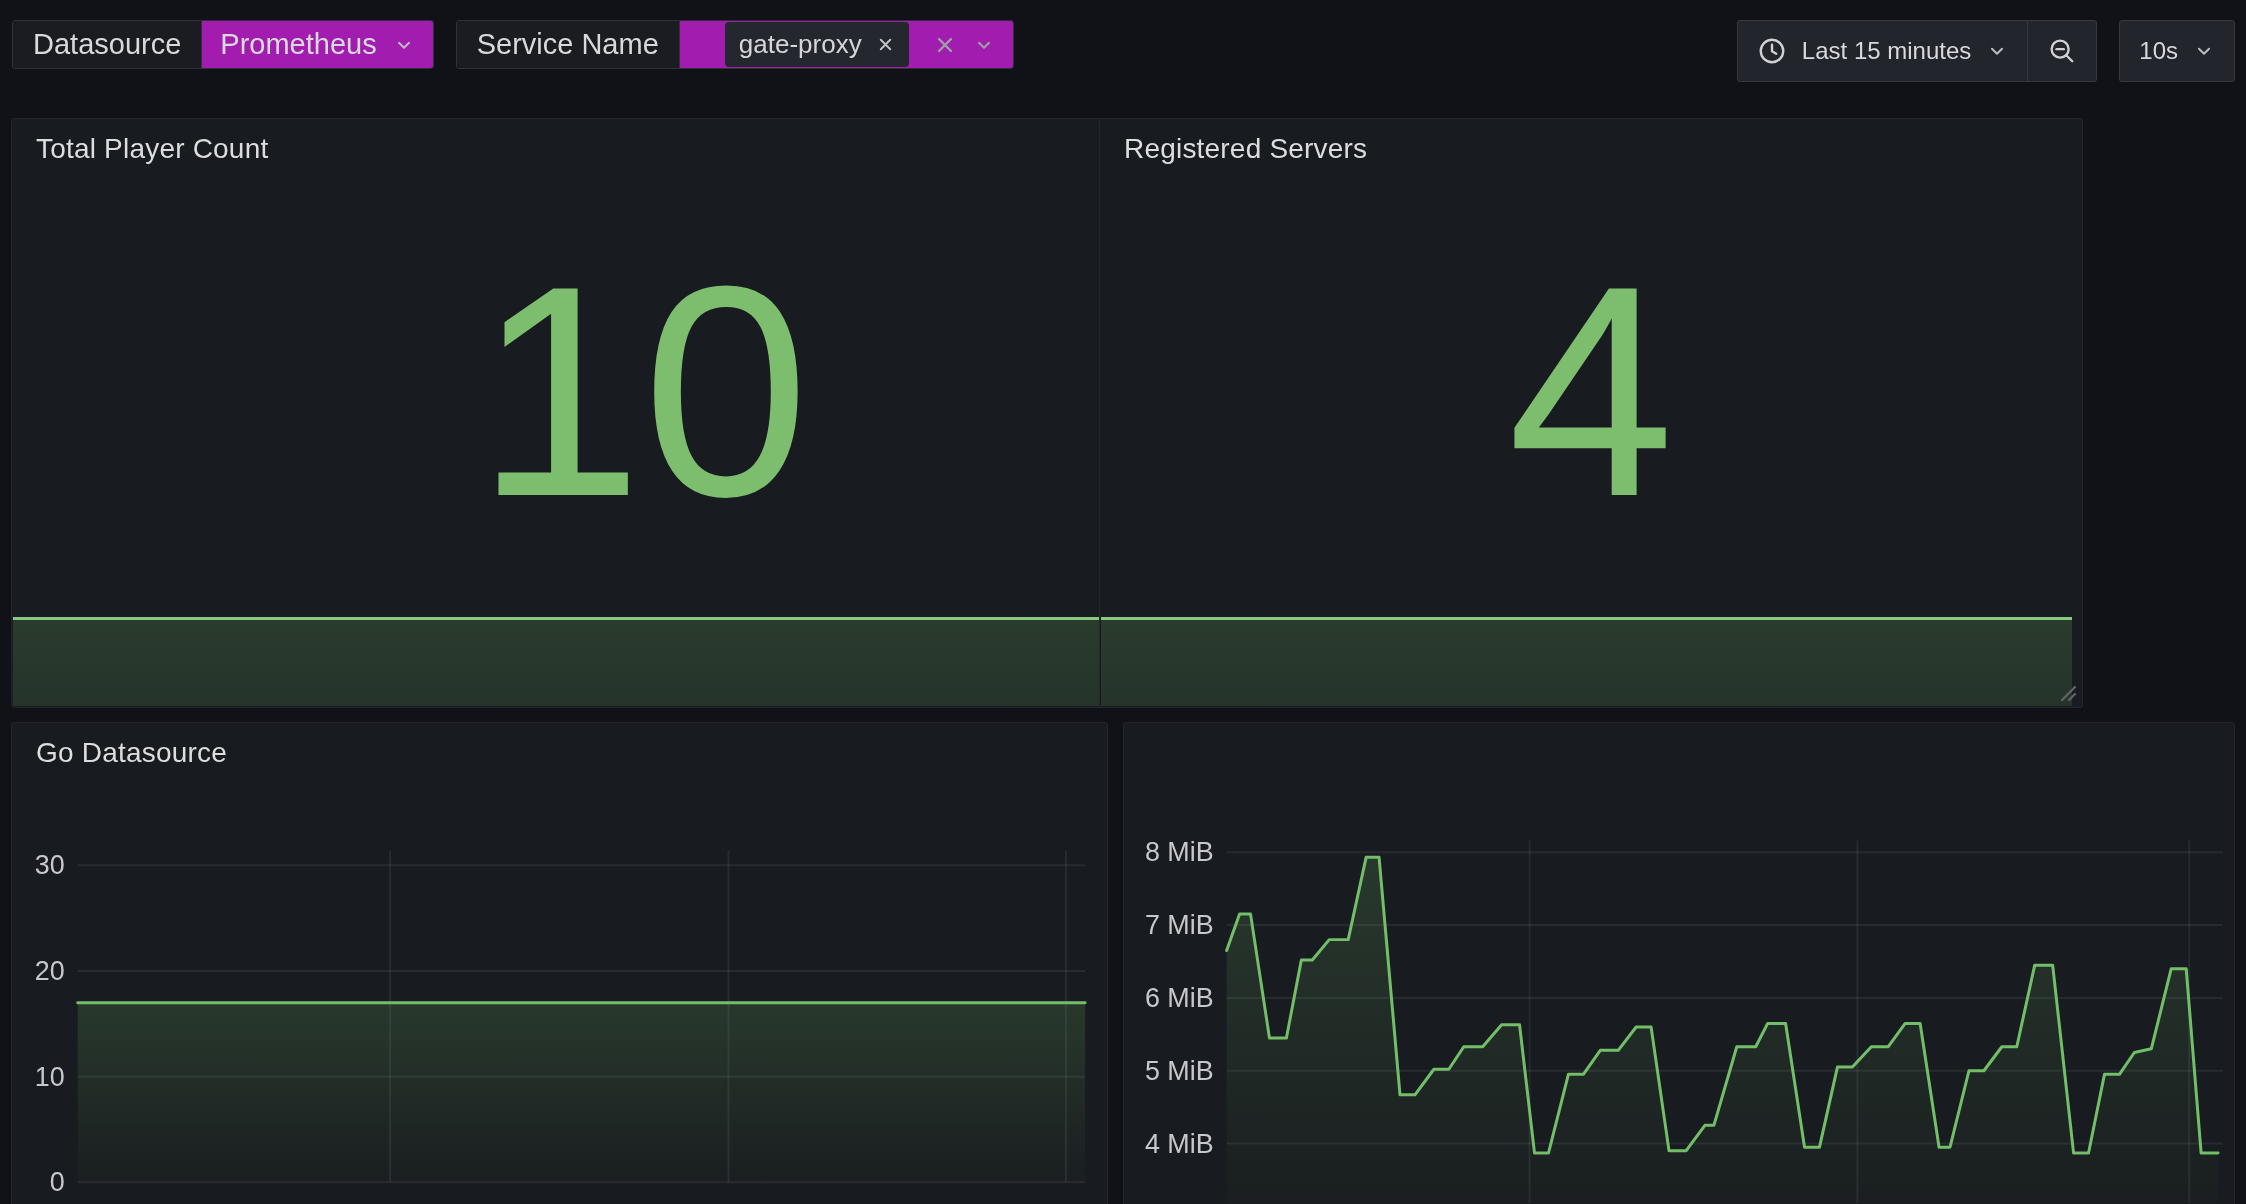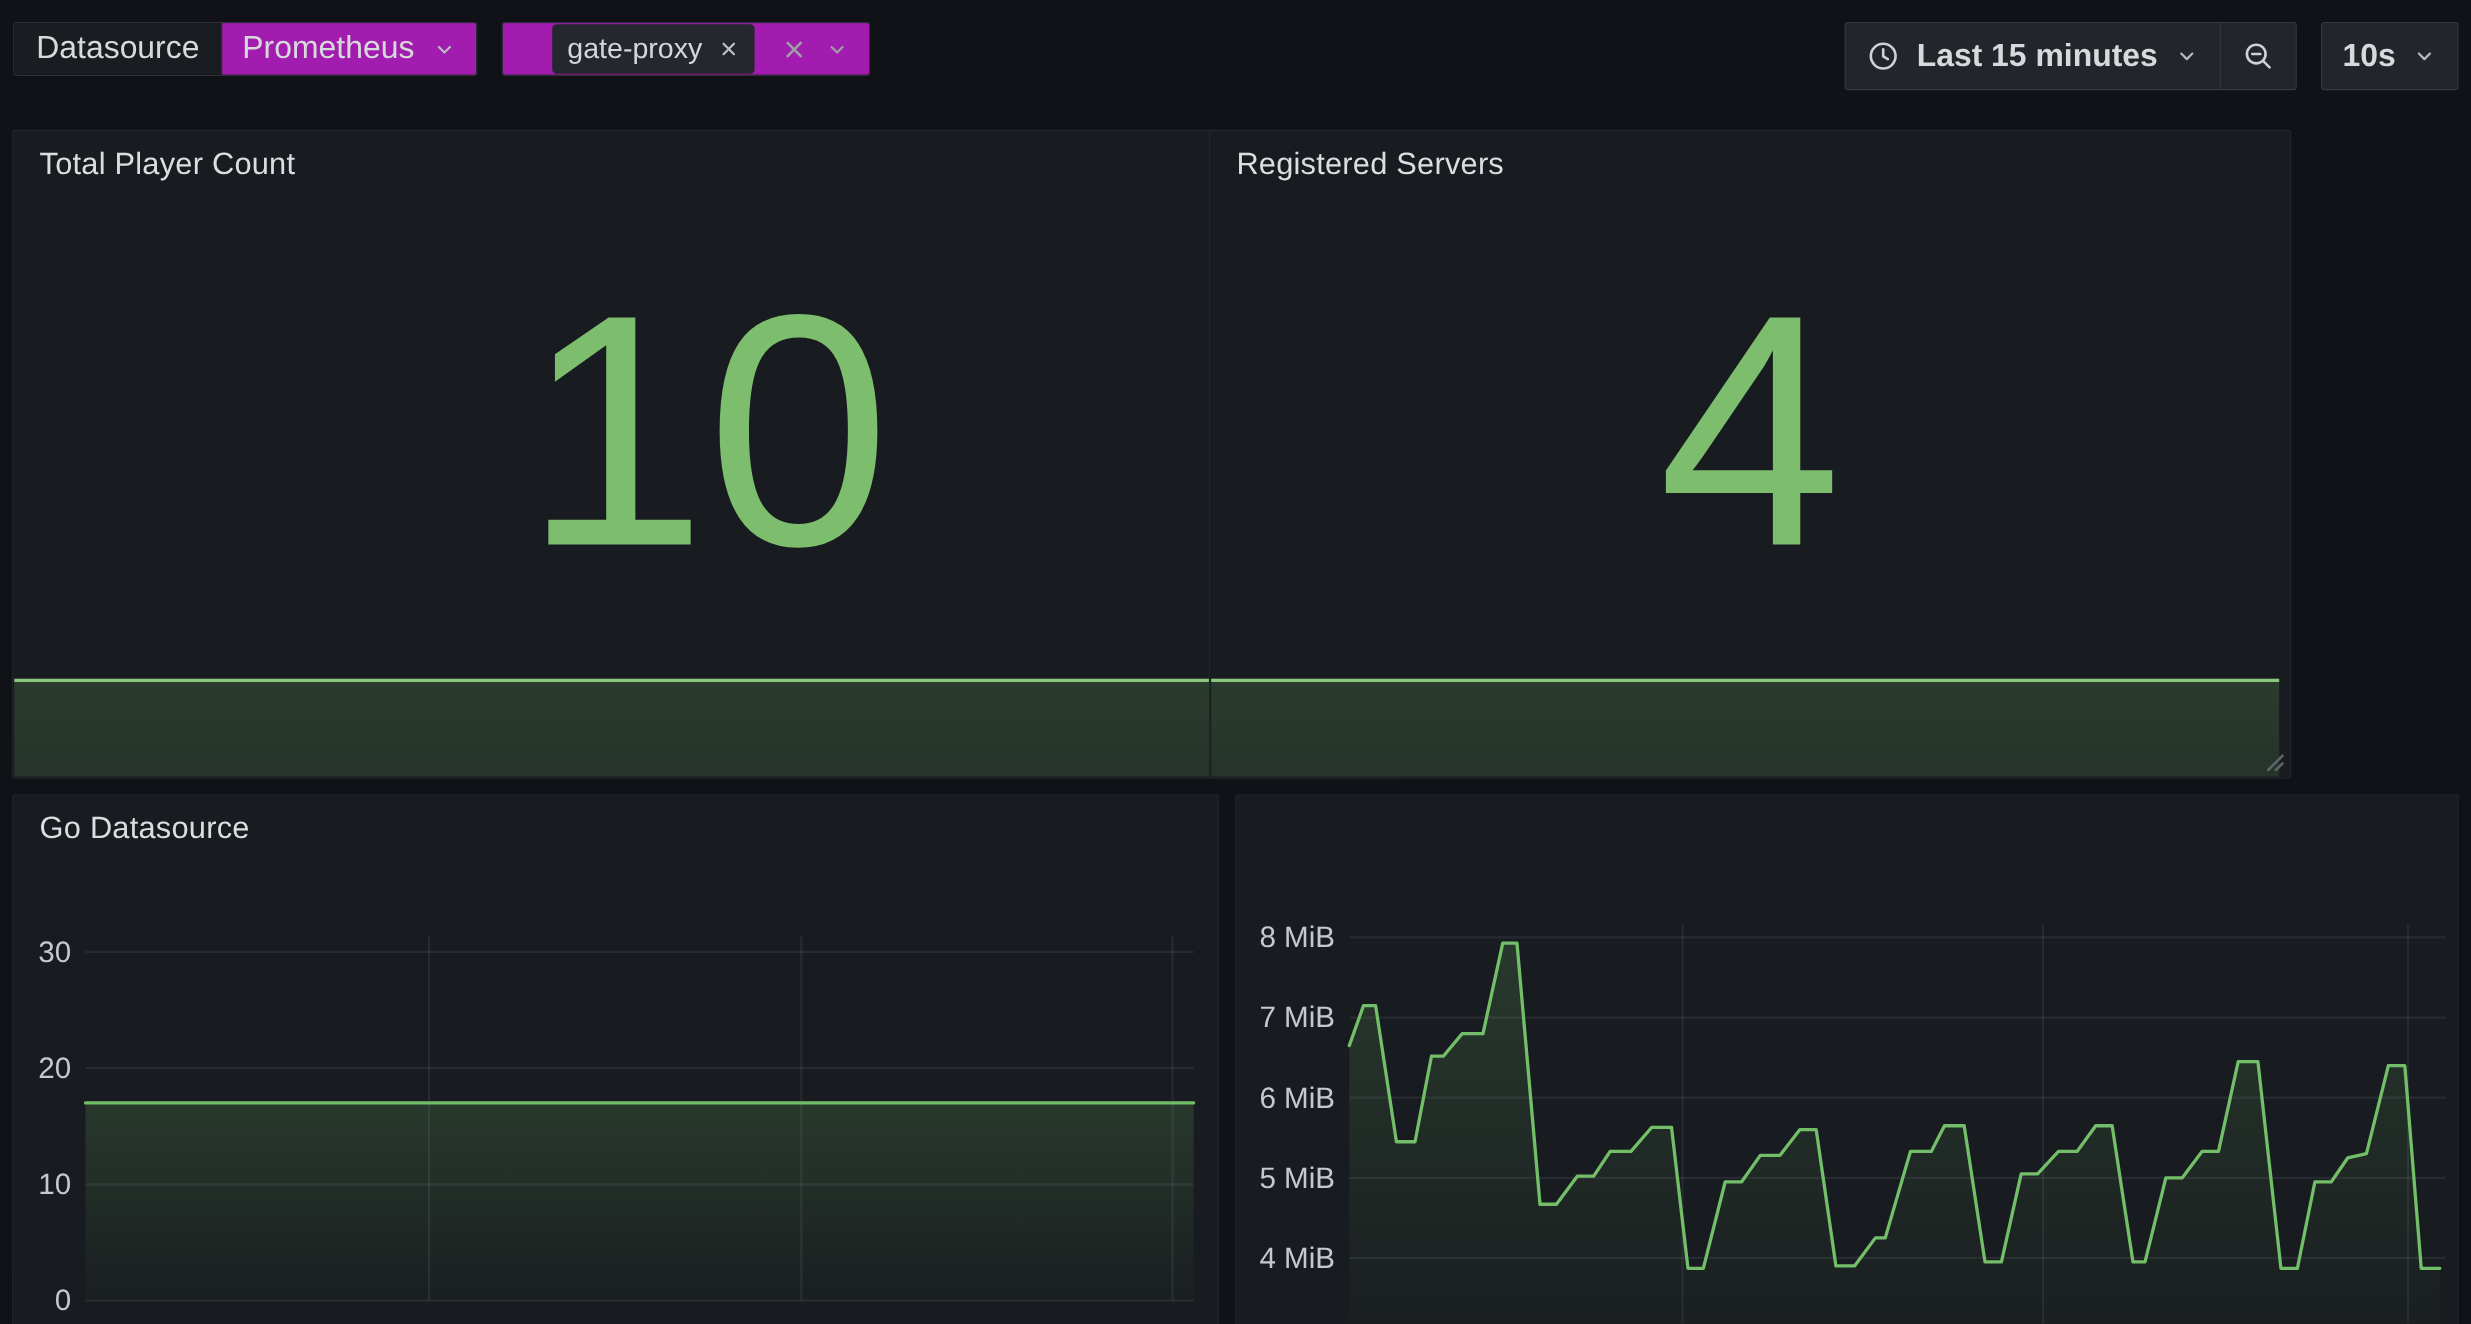--- a/index.html
+++ b/index.html
@@ -40,21 +40,21 @@
   .icon { display:inline-flex; align-items:center; justify-content:center; color:#B9BBC0; }
   .icon svg { display:block; }
 
   .btn-group {
     display:flex; align-items:stretch; height:62px;
     border:1px solid #35383E; border-radius:3px; overflow:hidden;
     background:#22252B;
   }
   .tbtn {
     display:flex; align-items:center; gap:15px; padding:0 19px;
-    font-size:29px; font-weight:700; color:#D8D9DA; cursor:pointer; white-space:nowrap;
+    font-size:24px; font-weight:400; color:#D8D9DA; cursor:pointer; white-space:nowrap;
   }
   .tbtn + .tbtn { border-left:1px solid #35383E; }
 
   
   .panel {
     position:absolute; background:#181B1F;
     border:1px solid #24262C; border-radius:3px;
   }
   #panel-tpc { left:11px;  top:118px; width:1263px; height:590px; }
   #panel-rs  { left:1099px; top:118px; width:984px; height:590px; }
@@ -96,20 +96,21 @@
         <span>Prometheus</span>
         <span class="icon">
           <svg width="22" height="22" viewBox="0 0 24 24" fill="none" stroke="#B9BBC0" stroke-width="2.2" stroke-linecap="round" stroke-linejoin="round">
               <path d="M6.5 9.5l5.5 5.5 5.5-5.5"></path>
             </svg>
         </span>
       </div>
     </div>
 
     <div class="var-group">
+      <span class="var-label">Service Name</span>
       <div class="var-value">
         <span class="tag">
           <span>gate-proxy</span>
           <span class="icon">
             <svg width="19" height="19" viewBox="0 0 24 24" fill="none" stroke="#C2C4C9" stroke-width="2.4" stroke-linecap="round">
                 <path d="M6 6l12 12M18 6L6 18"></path>
               </svg>
           </span>
         </span>
         <span class="icon" style="margin-left:8px;">

